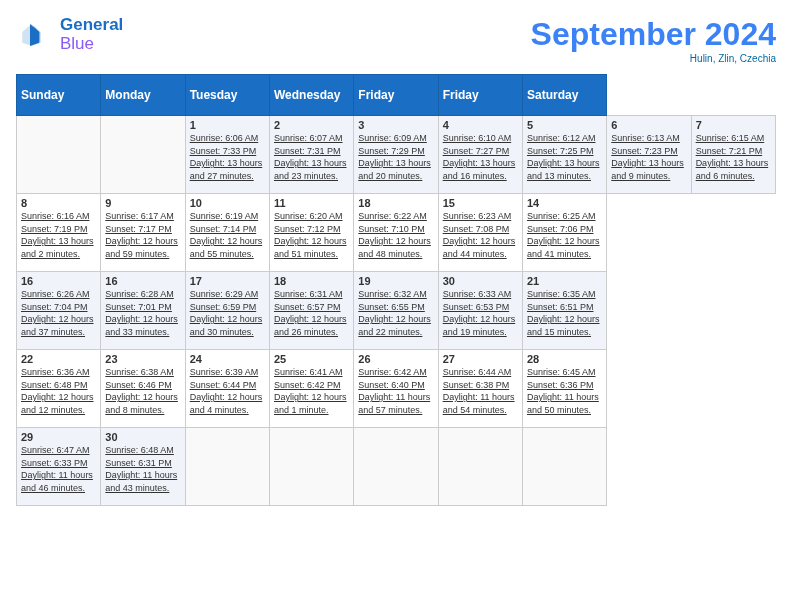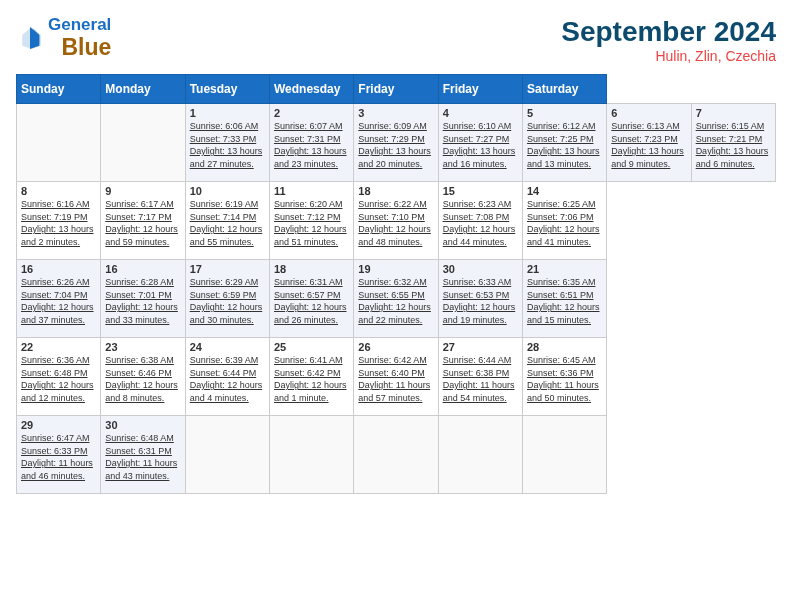--- a/index.html
+++ b/index.html
@@ -18,50 +18,49 @@
     }
     .header {
       display: flex;
       justify-content: space-between;
       align-items: flex-start;
       margin-bottom: 10px;
     }
     .logo {
       display: flex;
       align-items: center;
-      gap: 4px;
-      text-align: right;
+      gap: 16px;
     }
     .logo-icon {
       width: 28px;
       height: 28px;
     }
     .title-area {
       text-align: right;
     }
     .month-title {
-      font-size: 28px;
+      font-size: 32px;
       font-weight: bold;
-      color: #0c4a6e;
+      color: #3b82f6;
     }
     .location {
-      font-size: 14px;
-      color: #ef4444;
+      font-size: 10px;
+      color: #0369a1;
     }
     .calendar {
       width: 100%;
       border-collapse: collapse;
       table-layout: fixed;
     }
     .calendar thead th {
       background-color: #1a6fc4;
       color: #fff;
       font-size: 12px;
       font-weight: bold;
-      padding: 7px 4px;
+      padding: 13px 4px;
       text-align: left;
       border: 1px solid #1560a8;
     }
     .calendar tbody td {
       vertical-align: top;
       border: 1px solid #ccc;
       padding: 3px 4px;
       font-size: 9.5px;
       color: #333;
       height: 78px;
@@ -95,21 +94,21 @@
   <div class="header">
     <div class="logo">
       <svg class="logo-icon" viewBox="0 0 36 36">
         <rect x="0" y="0" width="36" height="36" fill="none"></rect>
         <polygon points="20,4 32,14 32,28 20,32 8,28 8,14" fill="#1a6fc4" opacity="0.2"></polygon>
         <polygon points="22,6 30,14 30,26" fill="#1a6fc4" opacity="0.6"></polygon>
         <path d="M18 4 L30 14 L30 28 L18 32" fill="#1a6fc4"></path>
       </svg>
       <div>
         <div style="font-size:17px;font-weight:bold;color:#1a6fc4;line-height:1.1">General</div>
-        <div style="font-size:23px;font-weight:bold;color:#a16207;line-height:1.1">Blue</div>
+        <div style="font-size:17px;font-weight:normal;color:#8b5cf6;line-height:1.1">Blue</div>
       </div>
     </div>
     <div class="title-area">
       <div class="month-title">September 2024</div>
       <div class="location">Hulin, Zlin, Czechia</div>
     </div>
   </div>
 
   <table class="calendar">
     <thead>

